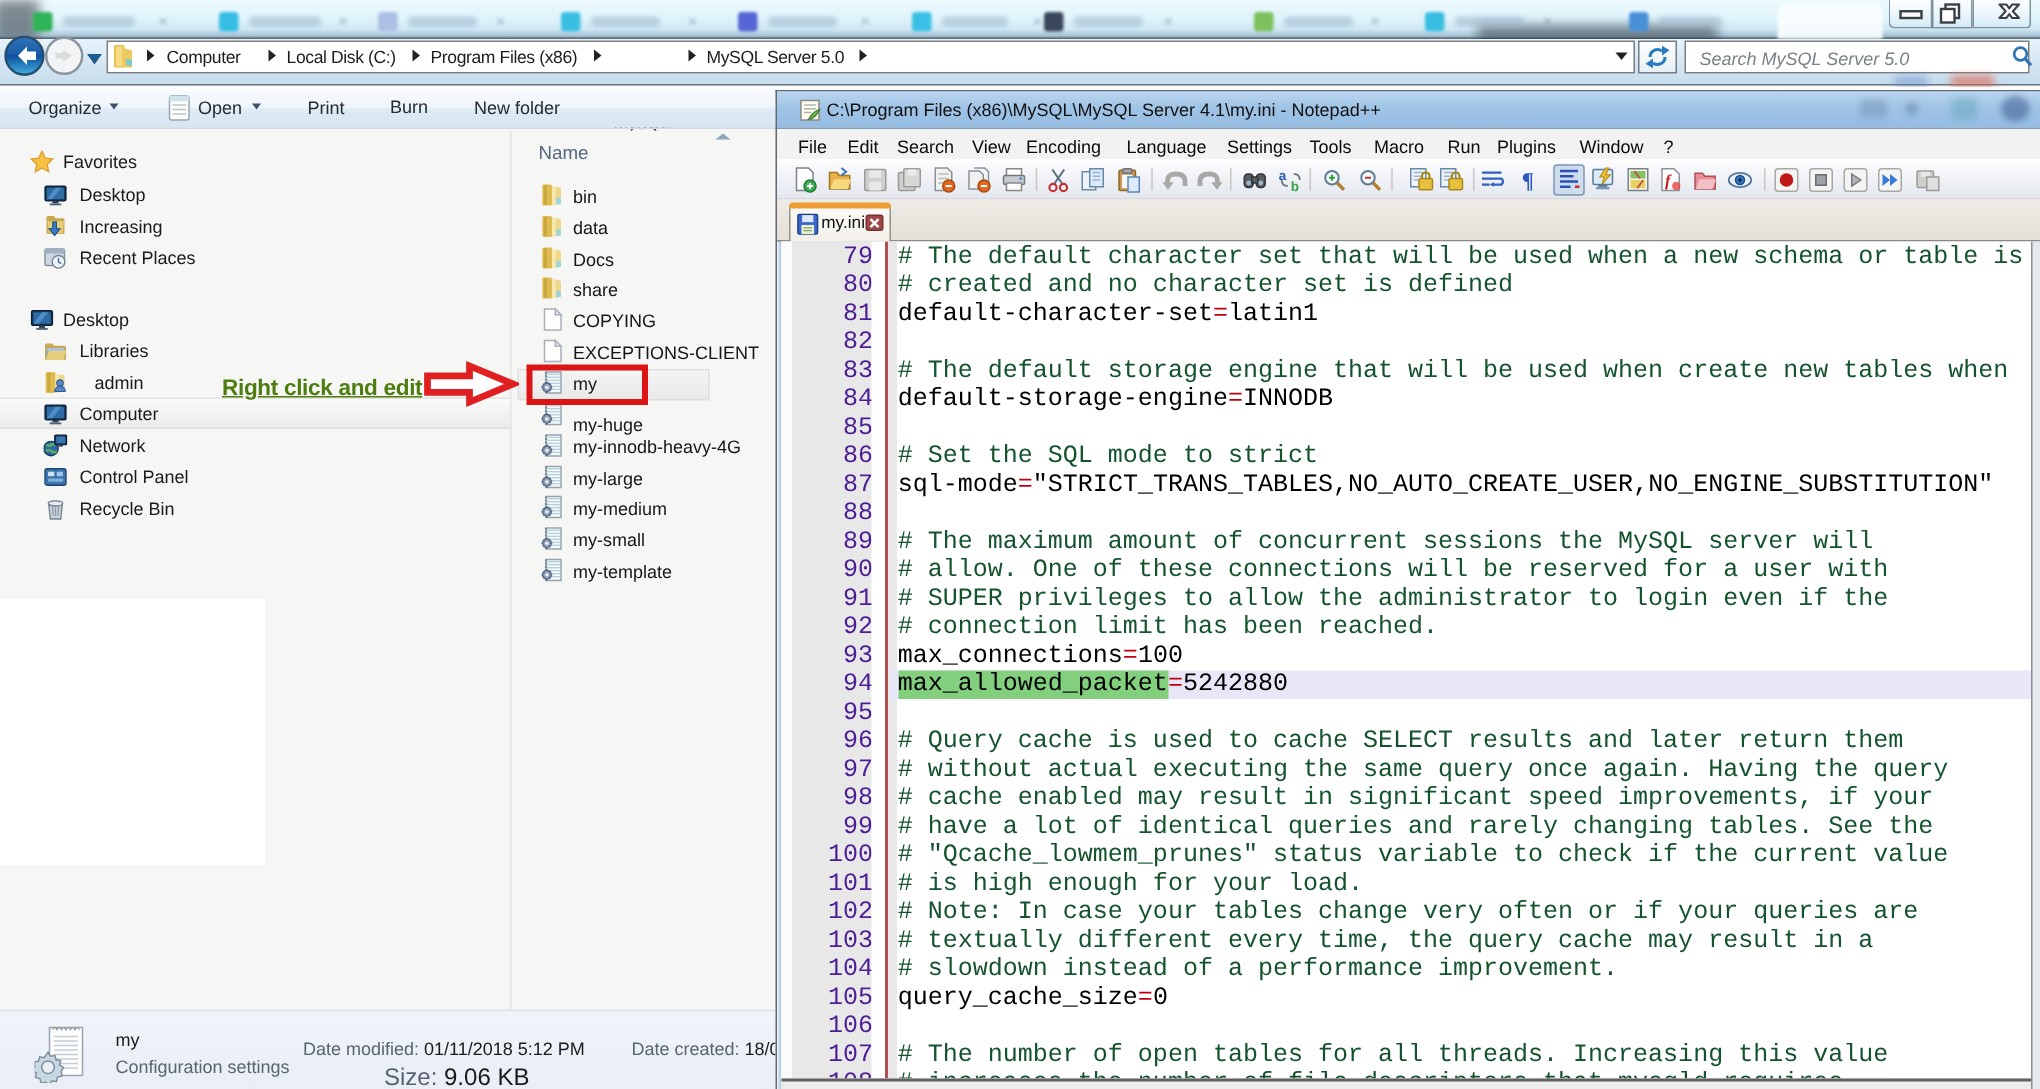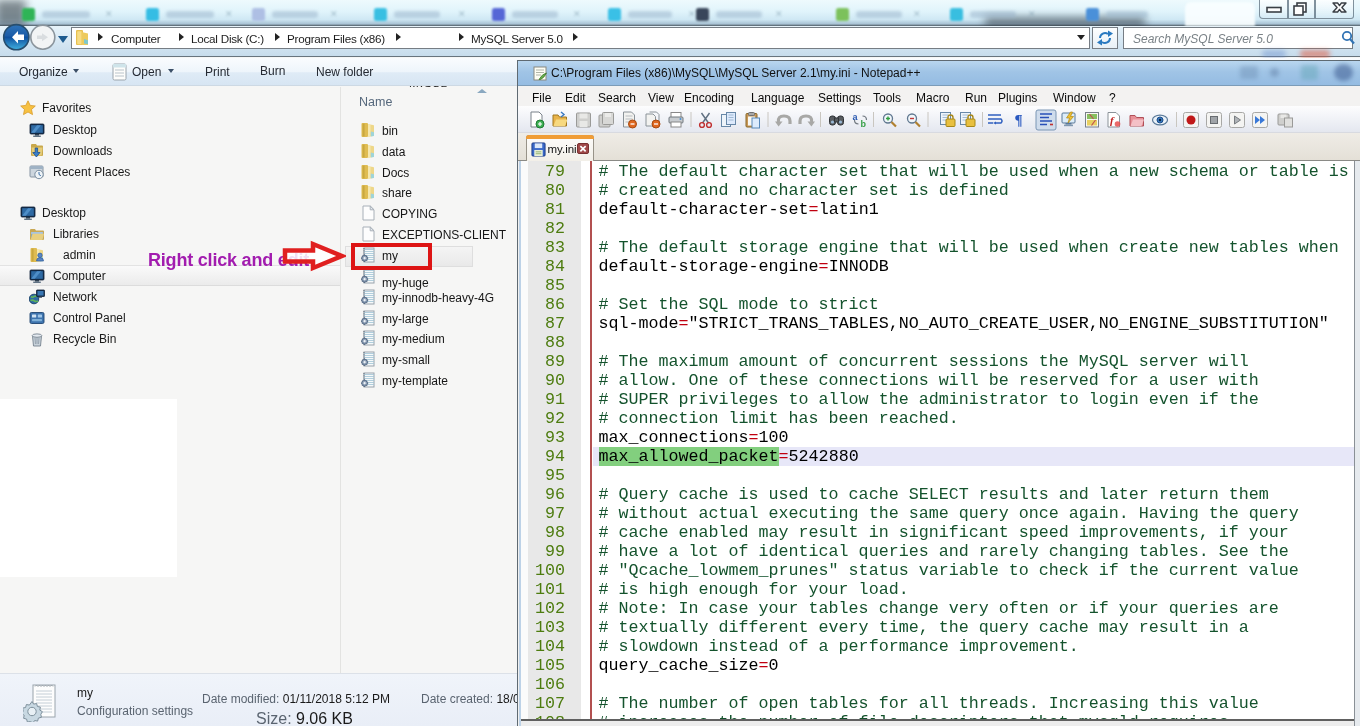--- a/index.html
+++ b/index.html
@@ -37,32 +37,32 @@
 
 
 #npp { left:517px; top:60px; width:843px; height:666px; background:#f0f0f0; border:1px solid #5f6a72; border-right:none; border-bottom:none; }
 #npptitle { left:518px; top:61px; width:842px; height:25px; background:linear-gradient(#b9d6ef,#a0c4e6 45%,#95bce2); border-bottom:1px solid #7c9cb8; font-size:12px; color:#111; }
 #nppmenu { left:518px; top:86px; width:842px; height:20px; background:#f3f2f1; font-size:12px; color:#0a0a0a; }
 #npptools { left:518px; top:106px; width:842px; height:27px; background:linear-gradient(#fdfdfe 0%,#eff1f6 55%,#e4e7ef 100%); border-bottom:1px solid #d8dae0; }
 #npptabs { left:518px; top:133px; width:842px; height:28px; background:linear-gradient(#efece6,#e4e0d7); border-bottom:1.5px solid #8a8a86; }
 .menuitem { position:absolute; top:4.5px; }
 #editor { left:521px; top:161px; width:834px; height:558px; background:#ffffff; font-family:"Liberation Mono", monospace; font-size:16.68px; overflow:hidden; }
 #lnwhite { position:absolute; left:0; top:0; width:7px; height:558px; background:#fbfbfb; }
-#linenums { position:absolute; left:7px; top:0; width:53px; height:558px; background:#e8e8e8; color:#4d7c0f; text-align:right; line-height:19px; padding-right:16px; padding-top:0.5px; }
+#linenums { position:absolute; left:7px; top:0; width:70px; height:558px; background:#e8e8e8; color:#4c1d95; text-align:right; line-height:19px; padding-right:16px; padding-top:0.5px; }
 #bookmargin { position:absolute; left:60px; top:0; width:9.4px; height:558px; background:#ffffff; }
 #redline { position:absolute; left:69.4px; top:0; width:2.1px; height:558px; background:#b25050; }
 #curline { position:absolute; left:71.5px; top:285.5px; width:762.5px; height:19px; background:#e7e7f8; }
 #codelines { position:absolute; left:77.5px; top:0.5px; line-height:19px; white-space:pre; color:#000; }
 .cm { color:#14532d; }
 .eq { color:#c00010; }
 #editbottom { left:521px; top:719px; width:834px; height:7px; background:#ededed; border-top:2px solid #606060; }
 #nppright { left:1354px; top:161px; width:6px; height:565px; background:#e6eaee; border-left:1px solid #8a9096; }
 
 
-.redbold { position:absolute; color:#a21caf; font-weight:bold; font-size:18px; letter-spacing:-0.2px; }
+.redbold { position:absolute; color:#4d7c0f; font-weight:bold; font-size:15px; letter-spacing:-0.2px;text-decoration:underline; }
 </style>
 </head>
 <body>
 <div id="screen">
   <div id="topstrip" class="abs">
     <div class="abs" style="left:-4px;top:0;width:30px;height:26px;background:rgba(40,48,55,.55);filter:blur(4px);"></div>
     <div class="abs" style="left:985px;top:17px;width:160px;height:10px;background:rgba(30,38,48,.55);filter:blur(4px);"></div>
     <div class="tabfav" style="left:22px;background:#2fb457;"></div>
       <div class="tabtxt" style="left:42px;width:48px;"></div>
       <div class="tabx" style="left:105px;">✕</div>
@@ -265,21 +265,21 @@
         <use href="#sym-star"></use>
       </svg>
     <div class="sitem" style="left:42px;top:101px;">Favorites</div>
     <svg class="sicon" style="left:29px;top:122px;" viewBox="0 0 16 16">
         <use href="#sym-monitor"></use>
       </svg>
     <div class="sitem" style="left:53px;top:123px;">Desktop</div>
     <svg class="sicon" style="left:29px;top:143px;" viewBox="0 0 16 16">
         <use href="#sym-dl"></use>
       </svg>
-    <div class="sitem" style="left:53px;top:144px;">Downloads</div>
+    <div class="sitem" style="left:53px;top:144px;">Increasing</div>
     <svg class="sicon" style="left:29px;top:164px;" viewBox="0 0 16 16">
         <use href="#sym-recent"></use>
       </svg>
     <div class="sitem" style="left:53px;top:165px;">Recent Places</div>
     <svg class="sicon" style="left:20px;top:205px;" viewBox="0 0 16 16">
         <use href="#sym-monitor"></use>
       </svg>
     <div class="sitem" style="left:42px;top:206px;">Desktop</div>
     <svg class="sicon" style="left:29px;top:226px;" viewBox="0 0 16 16">
         <use href="#sym-lib"></use>
@@ -384,21 +384,21 @@
     <div class="abs" style="left:421px;top:18px;font-size:12px;color:#5a6470;white-space:nowrap;">Date created: <span style="color:#1a1a1a;">18/0</span></div>
   </div>
   <div id="npp" class="abs"></div>
   <div class="abs" style="left:519px;top:61px;width:2px;height:665px;background:#bdd2e7;"></div>
   <div id="npptitle" class="abs">
     <svg class="abs" style="left:15px;top:5px;" width="15" height="15" viewBox="0 0 15 15">
       <rect x="1" y="1" width="12" height="13" fill="#fdfdf4" stroke="#8a8a80" stroke-width="1"></rect>
       <path d="M3 4 h8 M3 6.5 h8 M3 9 h5" stroke="#b0b4a8" stroke-width="1"></path>
       <path d="M6 13.5 Q9 8 13.5 7 Q11 12 7.5 13.5 Z" fill="#6ab04c" stroke="#3f7a2e" stroke-width="0.8"></path>
     </svg>
-    <div class="abs" style="left:33px;top:5px;">C:\Program Files (x86)\MySQL\MySQL Server 2.1\my.ini - Notepad++</div>
+    <div class="abs" style="left:33px;top:5px;">C:\Program Files (x86)\MySQL\MySQL Server 4.1\my.ini - Notepad++</div>
     <div class="abs" style="left:722px;top:5px;width:18px;height:13px;border-radius:3px;background:rgba(100,135,170,.38);filter:blur(2px);"></div>
     <div class="abs" style="left:752px;top:7px;width:9px;height:9px;border-radius:50%;background:rgba(80,110,150,.4);filter:blur(2px);"></div>
     <div class="abs" style="left:783px;top:4px;width:17px;height:15px;border-radius:3px;background:rgba(95,165,180,.45);filter:blur(2px);"></div>
     <div class="abs" style="left:816px;top:3px;width:19px;height:17px;border-radius:50%;background:rgba(50,80,135,.5);filter:blur(2px);"></div>
   </div>
   <div id="nppmenu" class="abs">
     <span class="menuitem" style="left:14px;">File</span>
     <span class="menuitem" style="left:47px;">Edit</span>
     <span class="menuitem" style="left:80px;">Search</span>
     <span class="menuitem" style="left:130px;">View</span>

